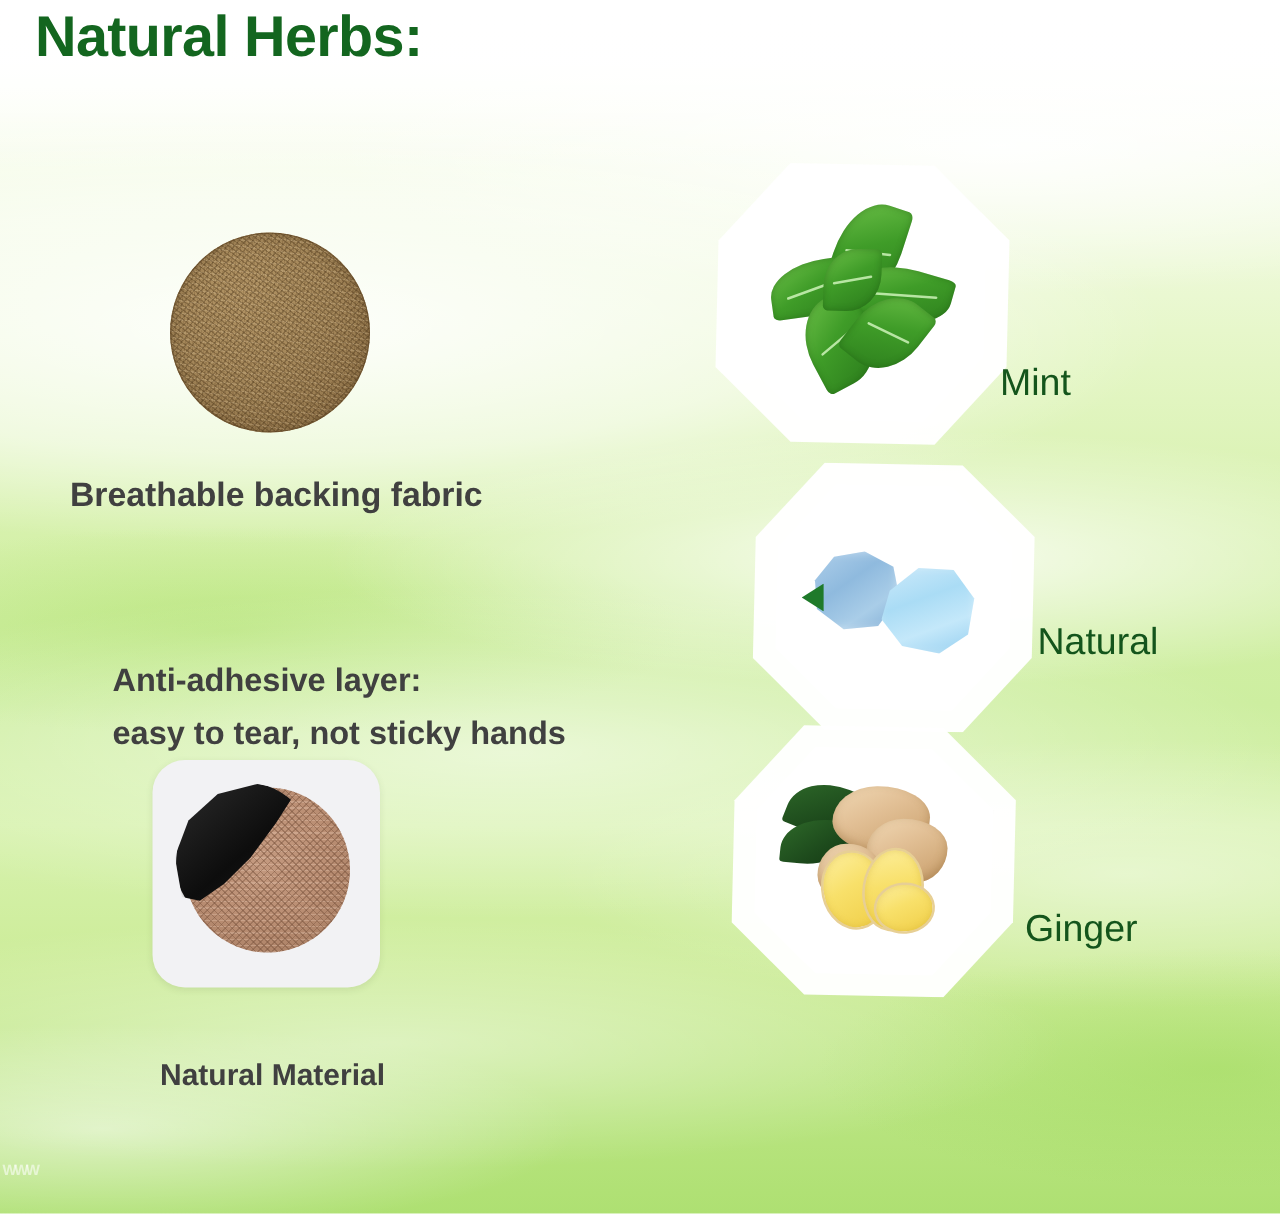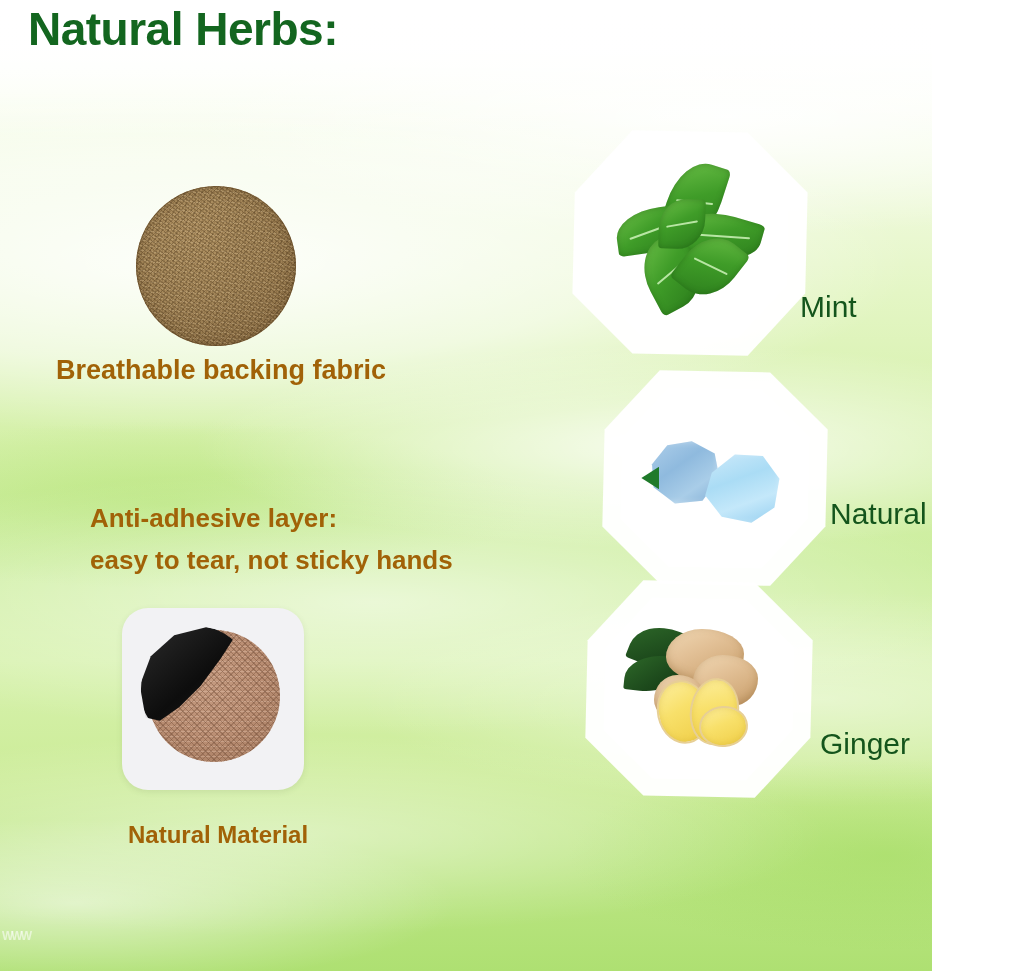--- a/index.html
+++ b/index.html
@@ -6,21 +6,21 @@
     margin: 0;
     padding: 0;
     background: #ffffff;
   }
   body {
     font-family: "Liberation Sans", sans-serif;
   }
 
   #poster {
     position: relative;
-    width: 932px;
+    width: 1024px;
     height: 971px;
     overflow: hidden;
     background: #f4fbe8;
   }
 
   
   .bg-layer { position: absolute; inset: 0; pointer-events: none; }
 
   .bg-base {
     background: linear-gradient(to bottom,
@@ -100,23 +100,24 @@
     opacity: 0.95;
   }
   .fabric-disc .rim {
     position: absolute; inset: 0;
     border-radius: 50%;
     border: 1.5px solid rgba(92,68,34,0.55);
   }
 
   .caption {
     position: absolute;
-    color: #a16207;
+    color: #404040;
     font-weight: bold;
     white-space: nowrap;
+    margin-top: 26px;
   }
   #cap-fabric   { left: 56px;  top: 355px; font-size: 27px; }
   #cap-anti-1   { left: 90px;  top: 503px; font-size: 26px; }
   #cap-anti-2   { left: 90px;  top: 545px; font-size: 26px; }
   #cap-material { left: 128px; top: 821px; font-size: 24px; }
 
   
   .material-card {
     position: absolute;
     left: 122px;

